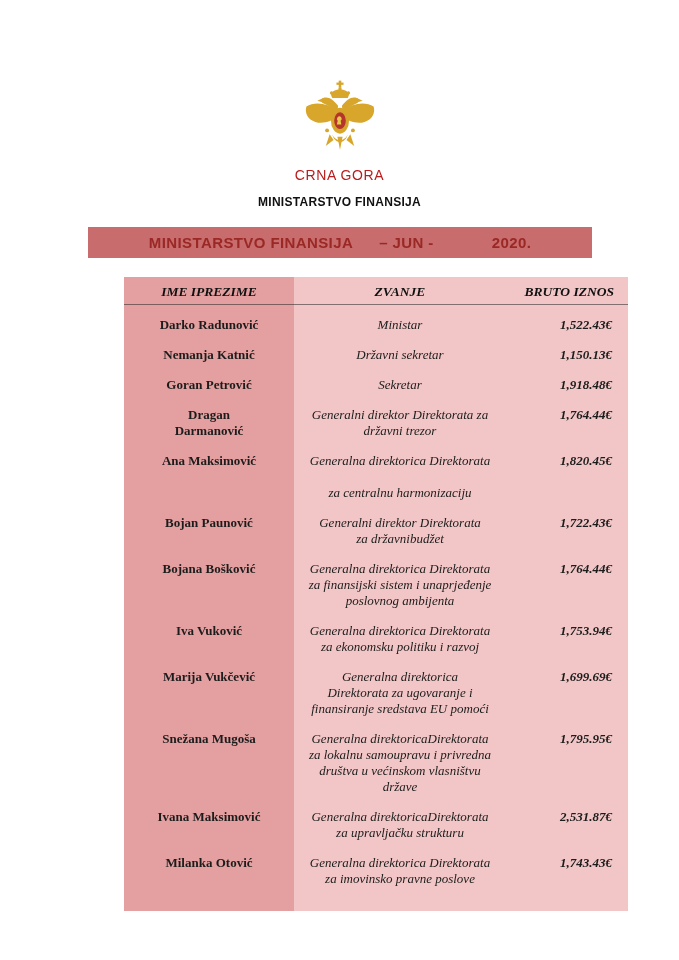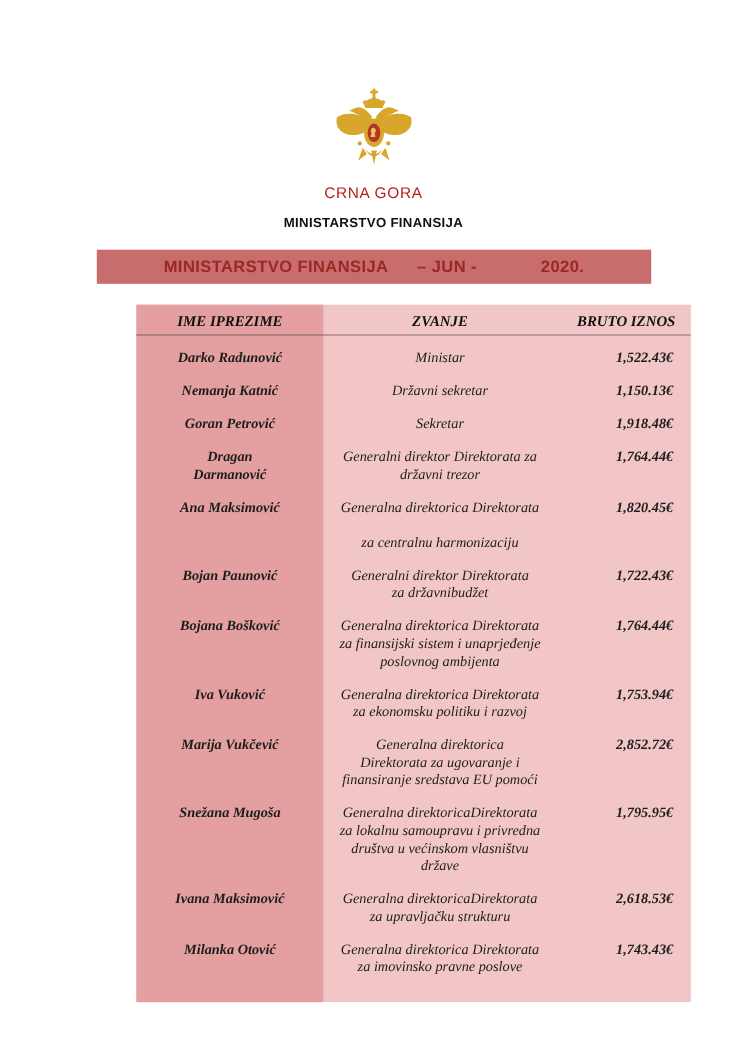--- a/index.html
+++ b/index.html
@@ -57,21 +57,21 @@
   .thead .c3 { text-align: right; padding-right: 14px; }
 
   .tbody {
     position: relative;
     display: flex; flex-direction: column; gap: 14px;
     padding-top: 12px;
   }
   .row { display: grid; grid-template-columns: 170px 212px 122px; }
   .cell { font-size: 13px; line-height: 16px; color: #1c1c1c; }
   .cell.name {
-    text-align: center; font-weight: 700; font-style: italic;
+    text-align: center; font-weight: 700; 
     white-space: pre-line; padding: 0 8px;
   }
   .cell.title {
     text-align: center; font-style: italic; white-space: pre-line;
     padding: 0 14px;
   }
   .cell.amount {
     text-align: right; padding-right: 16px;
     font-style: italic; font-weight: 600;
   }
@@ -185,35 +185,35 @@
           <div class="cell name">Iva Vuković</div>
           <div class="cell title">Generalna direktorica Direktorata
 za ekonomsku politiku i razvoj</div>
           <div class="cell amount">1,753.94€</div>
         </div>
         <div class="row">
           <div class="cell name">Marija Vukčević</div>
           <div class="cell title">Generalna direktorica
 Direktorata za ugovaranje i
 finansiranje sredstava EU pomoći</div>
-          <div class="cell amount">2,852.72€</div>
+          <div class="cell amount">1,699.69€</div>
         </div>
         <div class="row">
           <div class="cell name">Snežana Mugoša</div>
           <div class="cell title">Generalna direktoricaDirektorata
 za lokalnu samoupravu i privredna
 društva u većinskom vlasništvu
 države</div>
           <div class="cell amount">1,795.95€</div>
         </div>
         <div class="row">
           <div class="cell name">Ivana Maksimović</div>
           <div class="cell title">Generalna direktoricaDirektorata
 za upravljačku strukturu</div>
-          <div class="cell amount">2,618.53€</div>
+          <div class="cell amount">2,531.87€</div>
         </div>
         <div class="row">
           <div class="cell name">Milanka Otović</div>
           <div class="cell title">Generalna direktorica Direktorata
 za imovinsko pravne poslove</div>
           <div class="cell amount">1,743.43€</div>
         </div>
       </div>
   </div>
 

